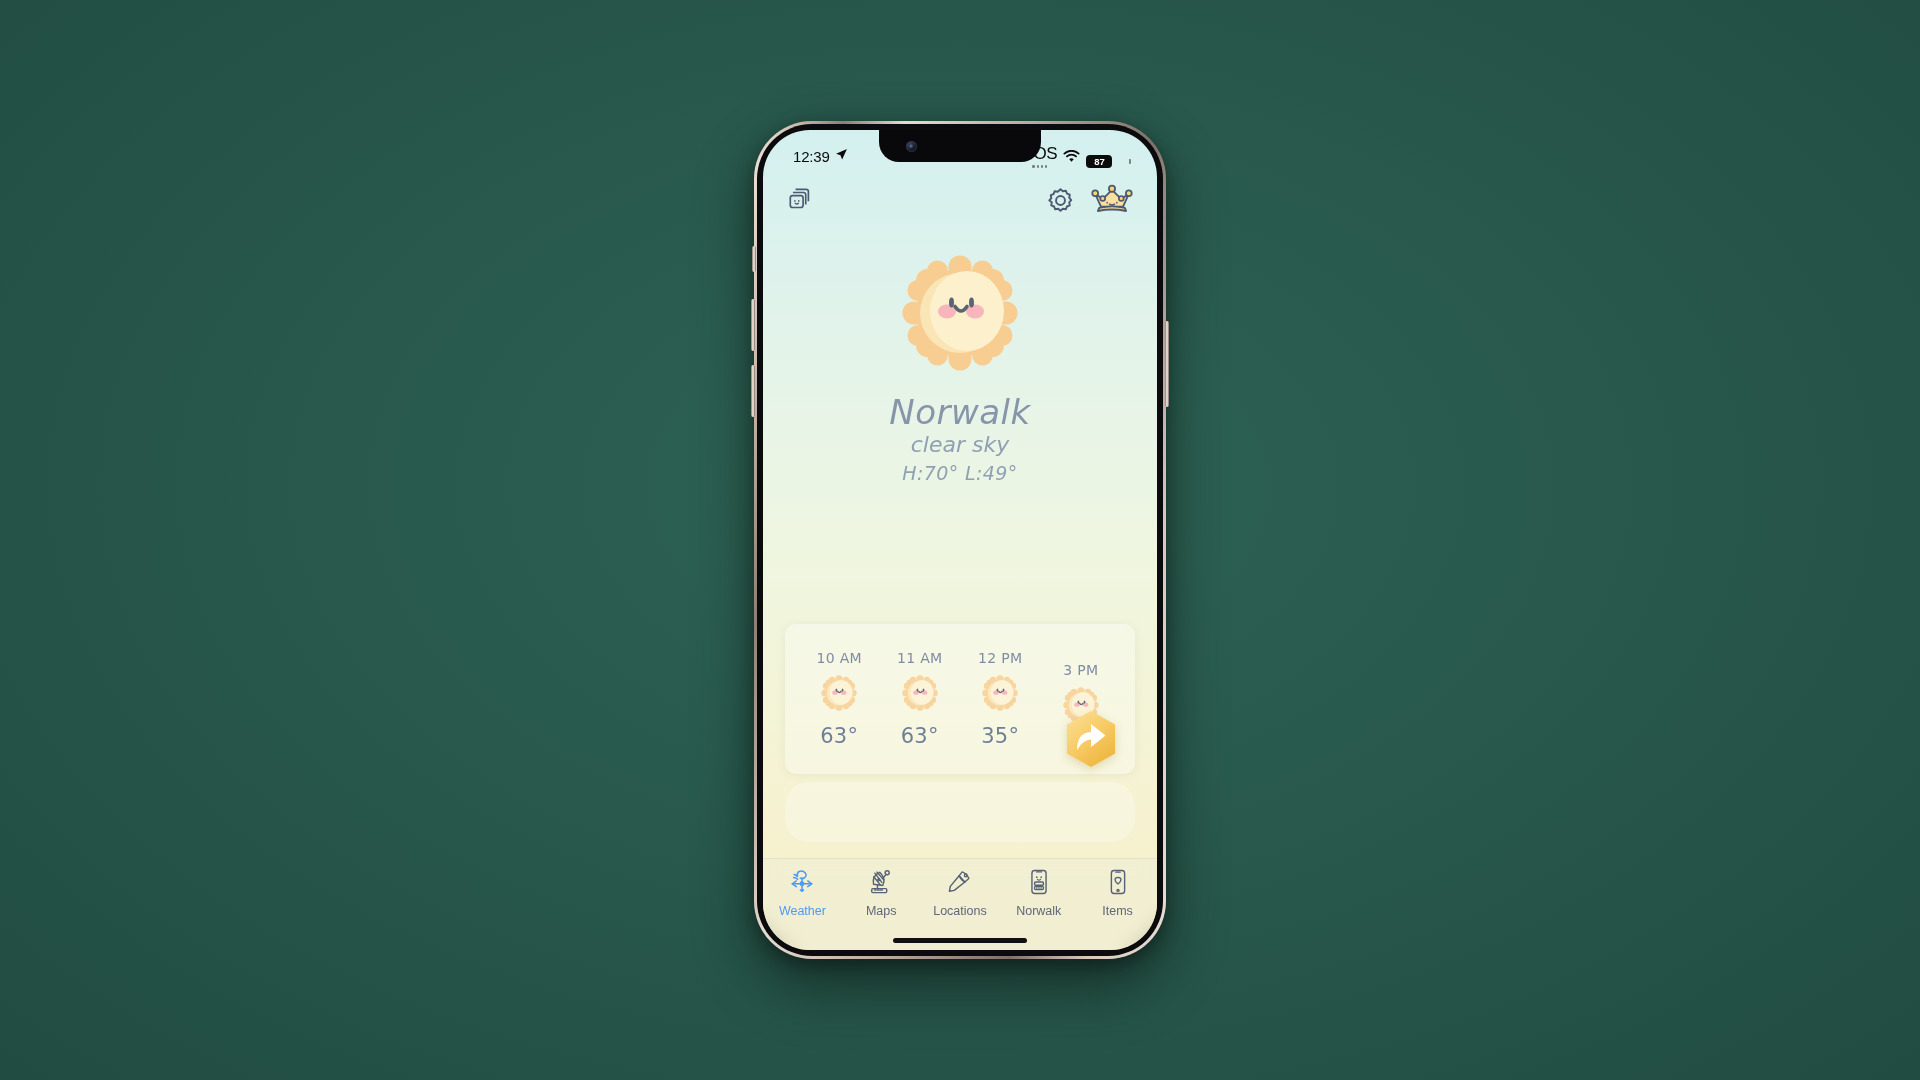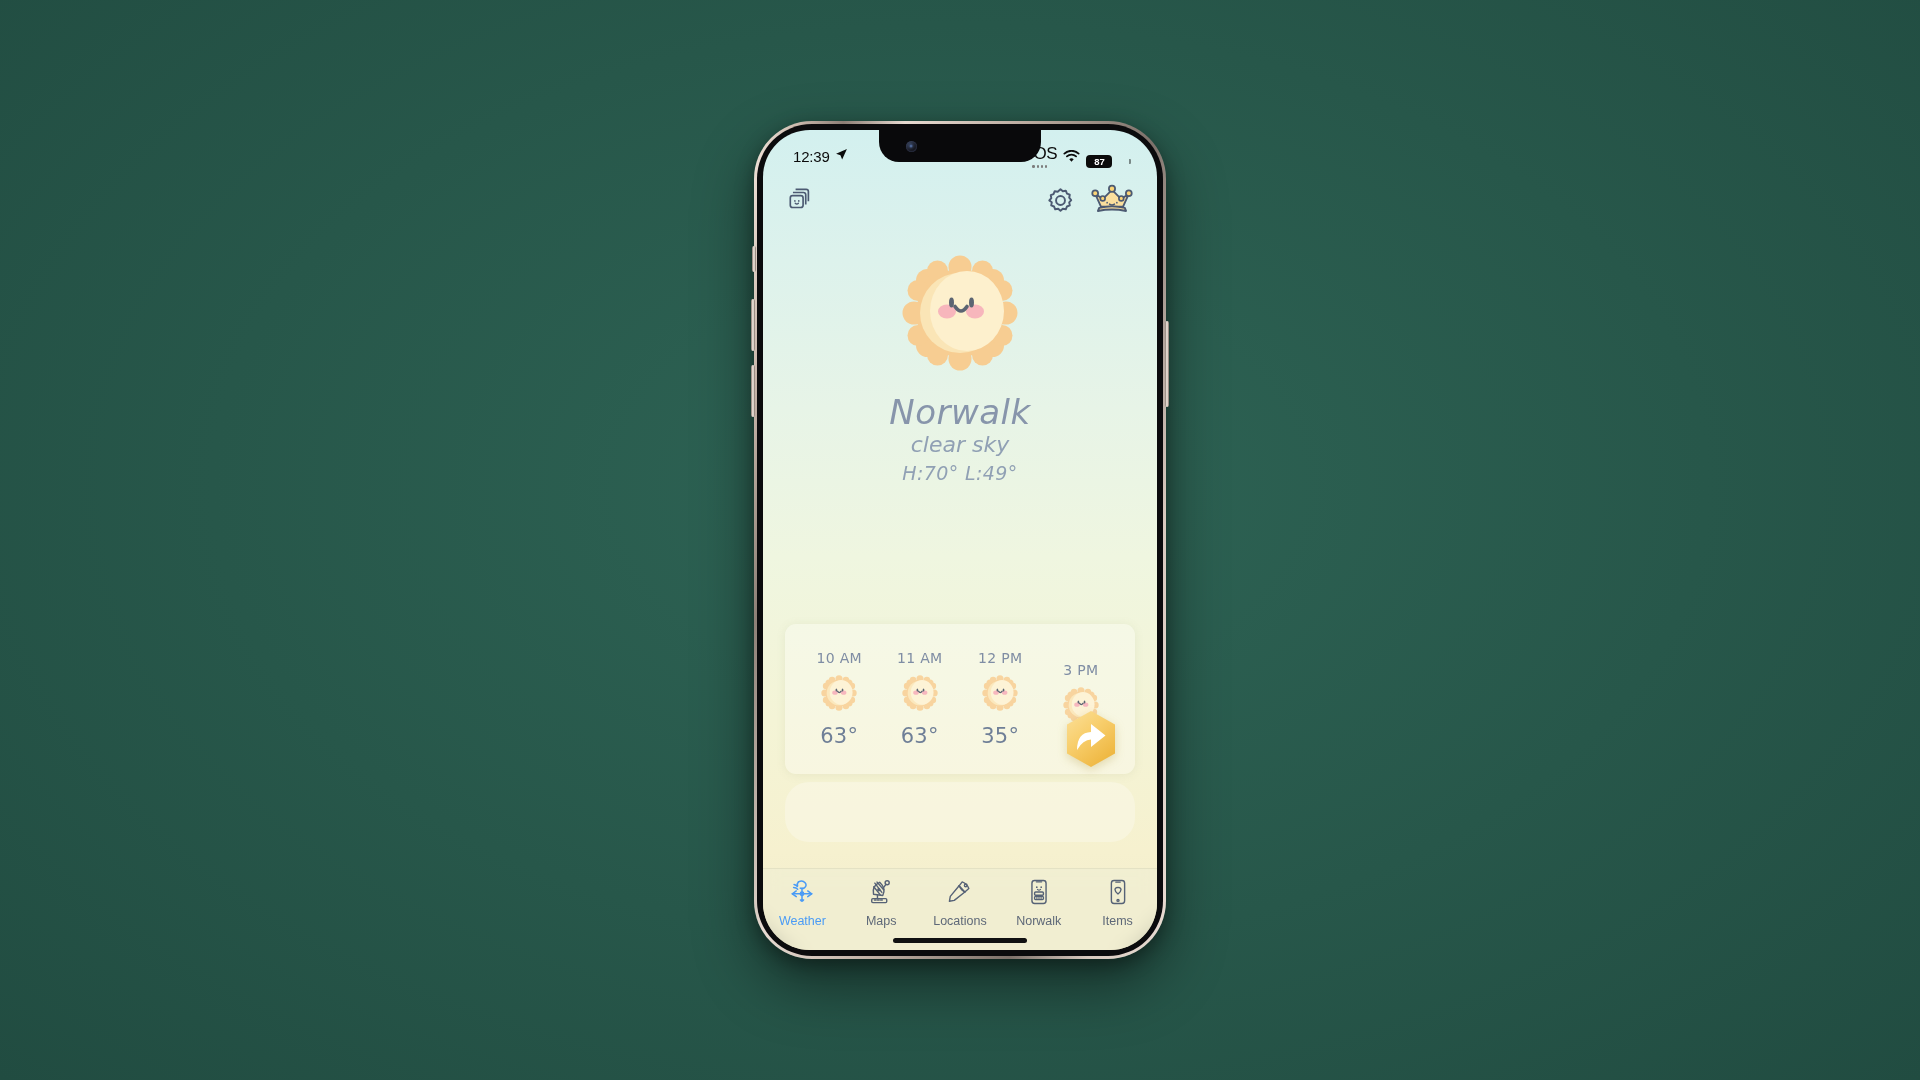--- a/index.html
+++ b/index.html
@@ -176,21 +176,21 @@
     position:absolute; right:13px; bottom:4px;
     width:62px; height:62px;
     display:flex; align-items:center; justify-content:center;
     cursor:pointer;
     filter:drop-shadow(0 3px 5px rgba(170,140,40,.28));
   }
 
   
   .tabbar{
     position:absolute; left:0; right:0; bottom:0;
-    height:82px;
+    height:92px;
     background:rgba(240,238,210,.82);
     backdrop-filter:blur(8px);
     border-top:1px solid rgba(180,180,150,.22);
     display:flex; align-items:flex-start; justify-content:space-around;
     padding-top:8px;
     z-index:15;
   }
   .tab{
     display:flex; flex-direction:column; align-items:center; gap:3px;
     width:64px; cursor:pointer;

